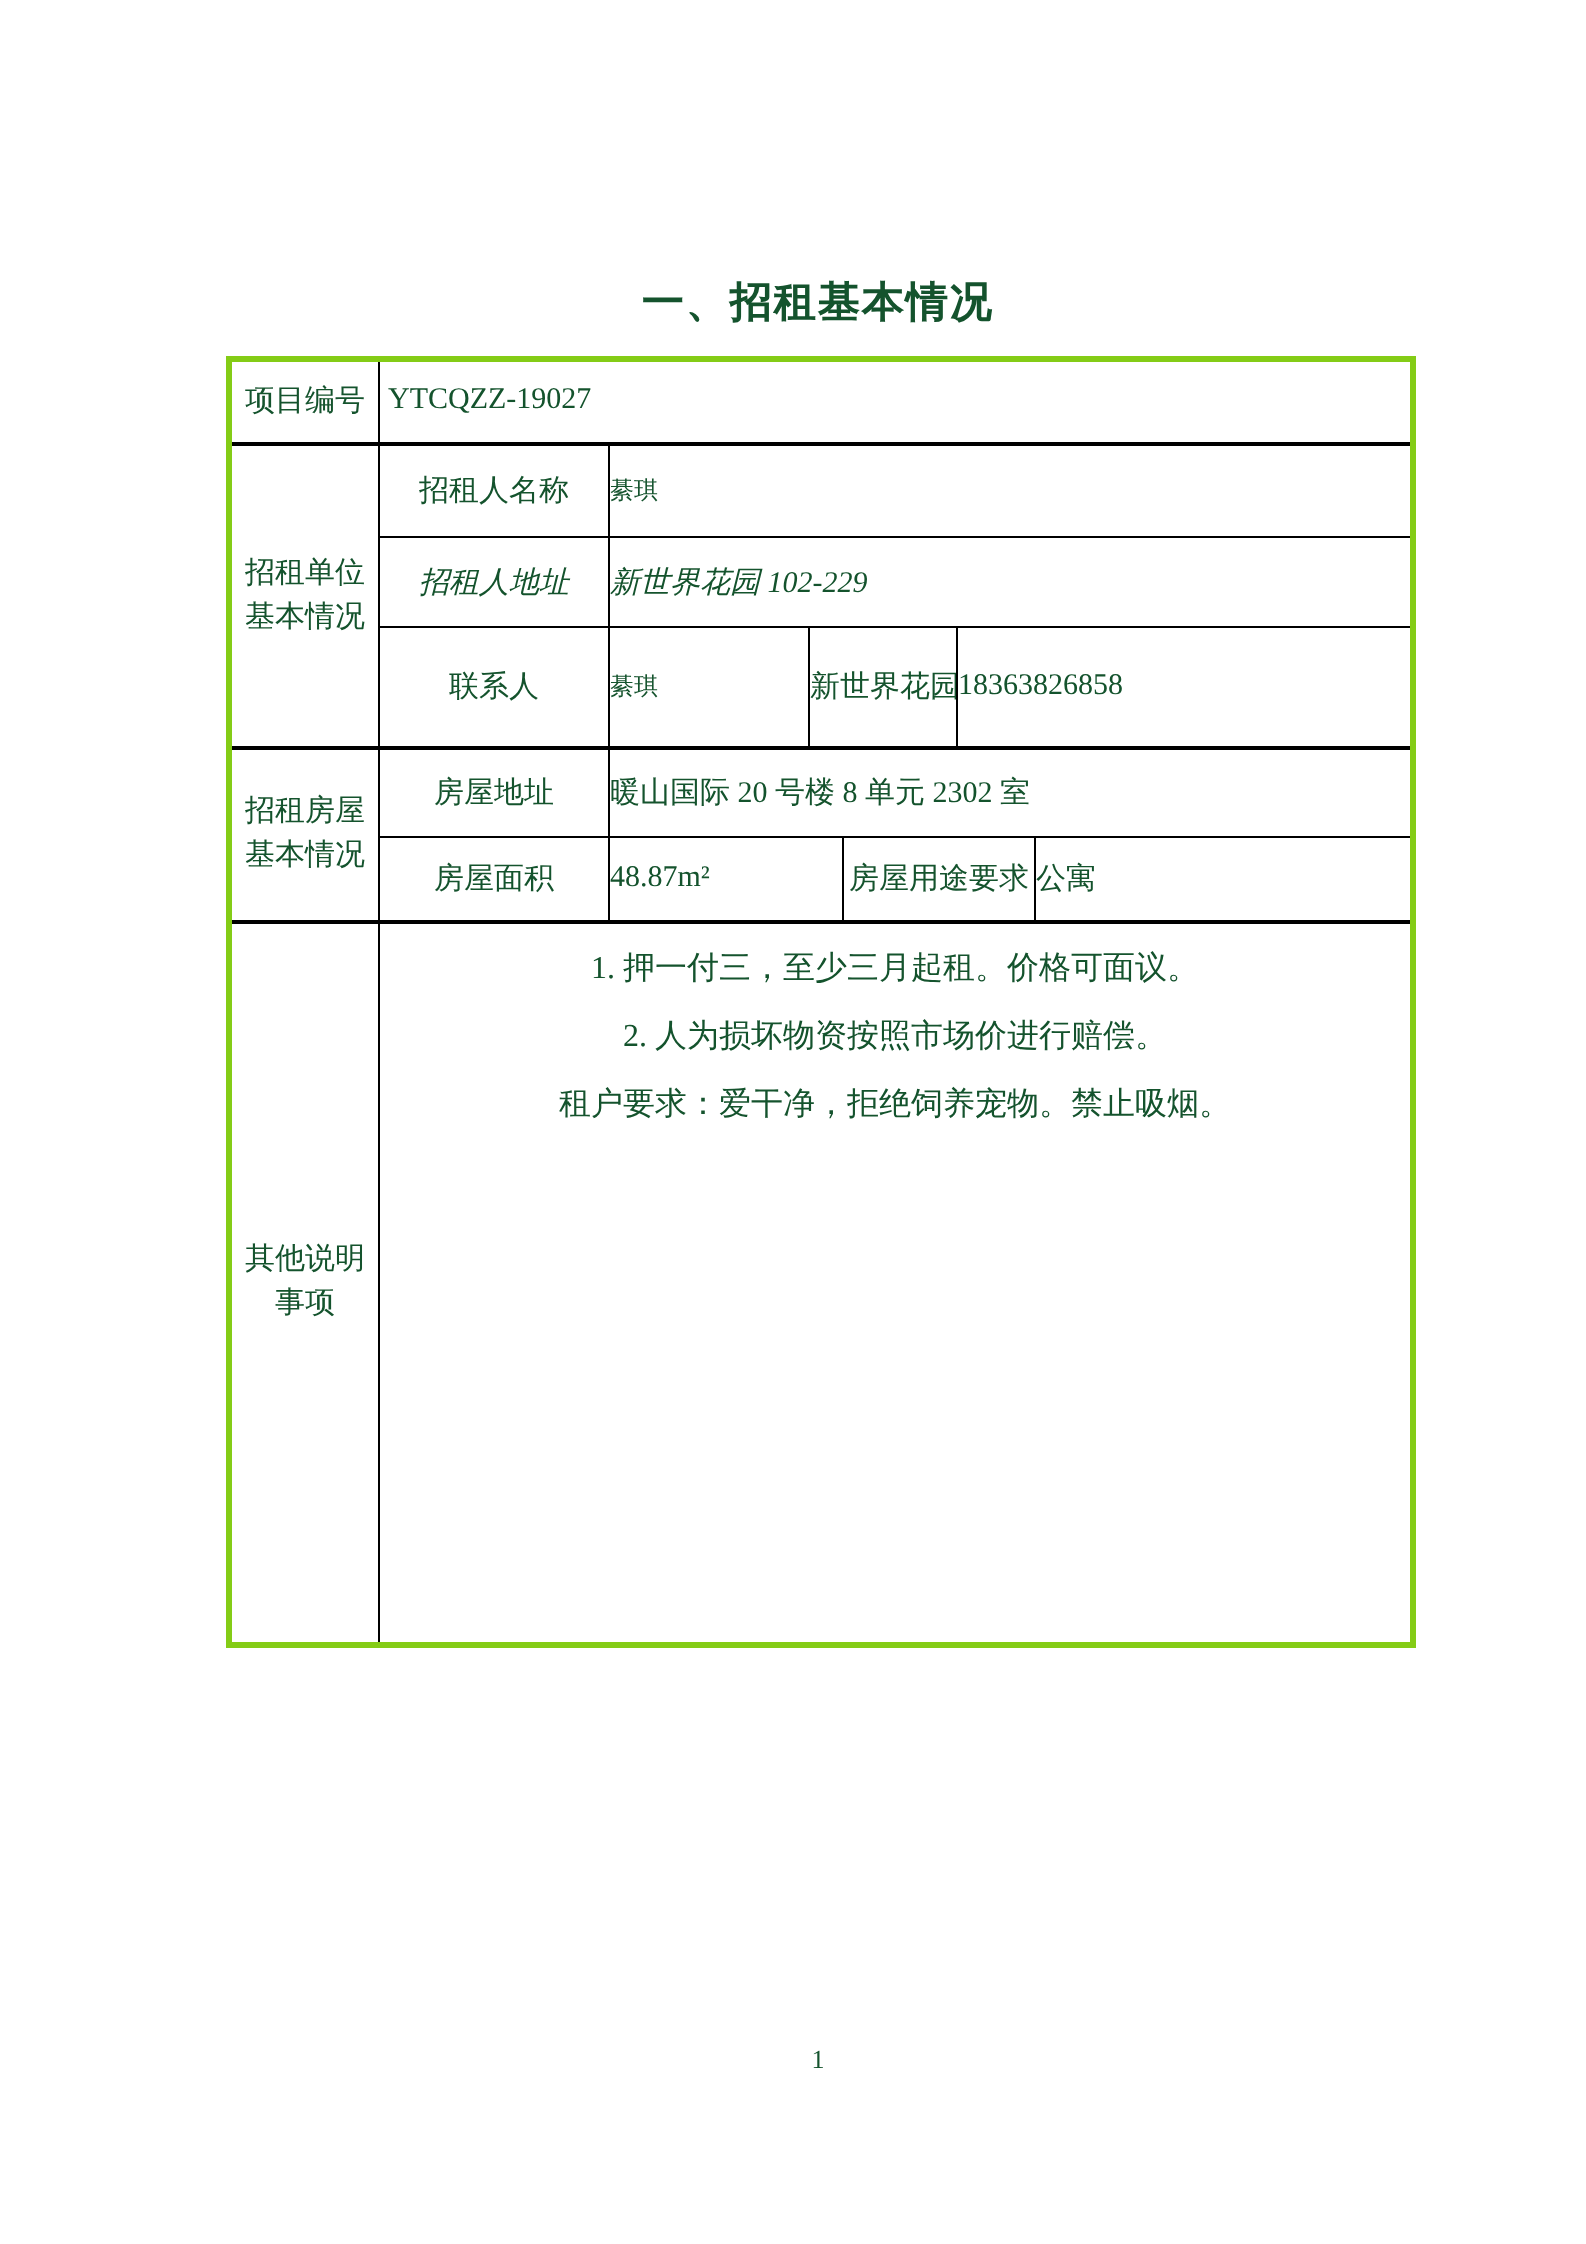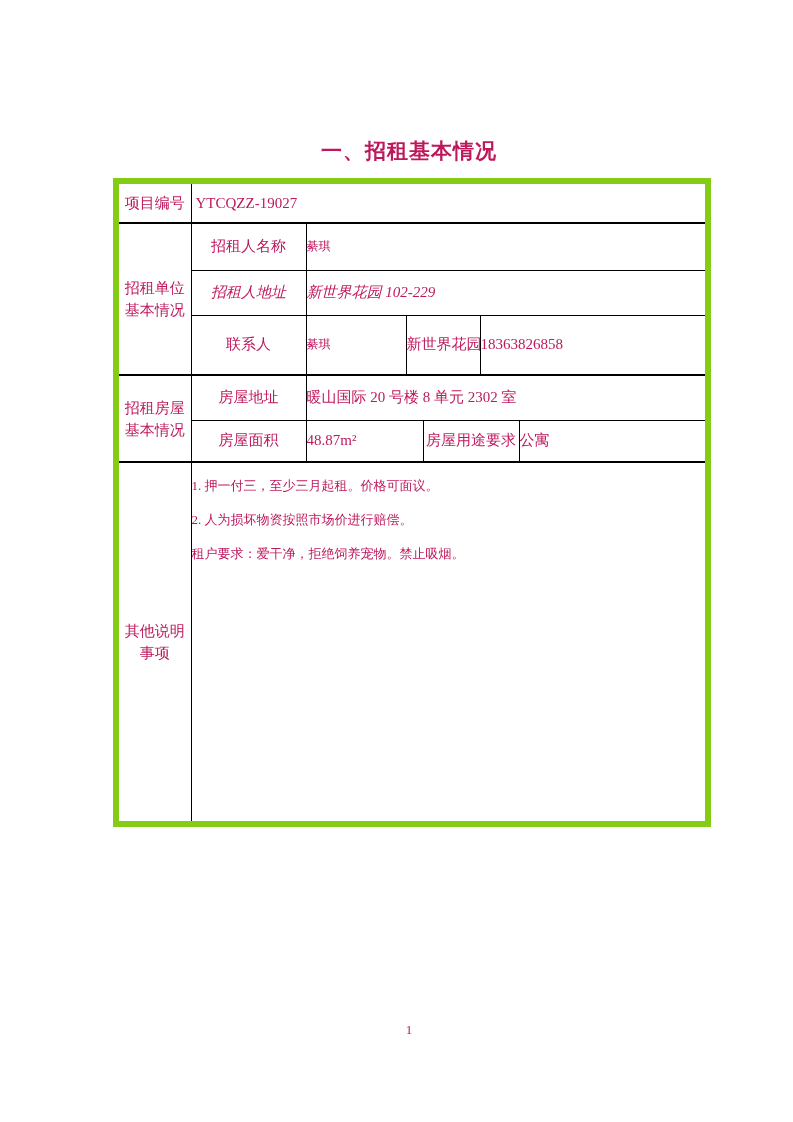--- a/index.html
+++ b/index.html
@@ -2,21 +2,21 @@
 <html><head>
 <meta charset="utf-8">
 <style>
   * { box-sizing: border-box; }
   html, body { margin: 0; padding: 0; background: #ffffff; }
   .page {
     position: relative;
     width: 793px;
     height: 1122px;
     background: #ffffff;
-    color: #be185d;
+    color: #14532d;
     font-family: "Liberation Serif", "DejaVu Serif", serif;
     overflow: hidden;
   }
   .doc-title {
     position: absolute;
     top: 138px;
     left: 113px;
     width: 592px;
     text-align: center;
     font-size: 21px;
@@ -24,21 +24,21 @@
     letter-spacing: 1px;
     line-height: 26px;
   }
   table.rental-table {
     position: absolute;
     left: 113px;
     top: 178px;
     width: 592px;
     border-collapse: collapse;
     table-layout: fixed;
-    border: 6px solid #84cc16;
+    border: 3px solid #84cc16;
   }
   table.rental-table td {
     border: 1px solid #000;
     font-size: 15px;
     padding: 0;
     overflow: hidden;
   }
   tr.section-top td { border-top: 2px solid #000; }
   td.lbl { text-align: center; vertical-align: middle; padding: 0 2px; }
   td.val { text-align: left; vertical-align: middle; padding-left: 12px; }
@@ -52,21 +52,22 @@
     vertical-align: middle;
   }
   td.notes-cell {
     vertical-align: top;
     text-align: left;
     padding: 6px 14px 6px 20px;
   }
   td.notes-cell p {
     margin: 12px 0;
     line-height: 22px;
-    font-size: 13px;
+    font-size: 16px;
+    text-align: center;
   }
   .nowrap { white-space: nowrap; }
   tr.r1 { height: 42px; }
   tr.r2 { height: 47px; }
   tr.r3 { height: 45px; font-style: italic; }
   tr.r4 { height: 60px; }
   tr.r5 { height: 45px; margin-left: 29px; }
   tr.r6 { height: 42px; margin-left: 23px; }
   tr.r7 { height: 362px; }
   .page-footer {

